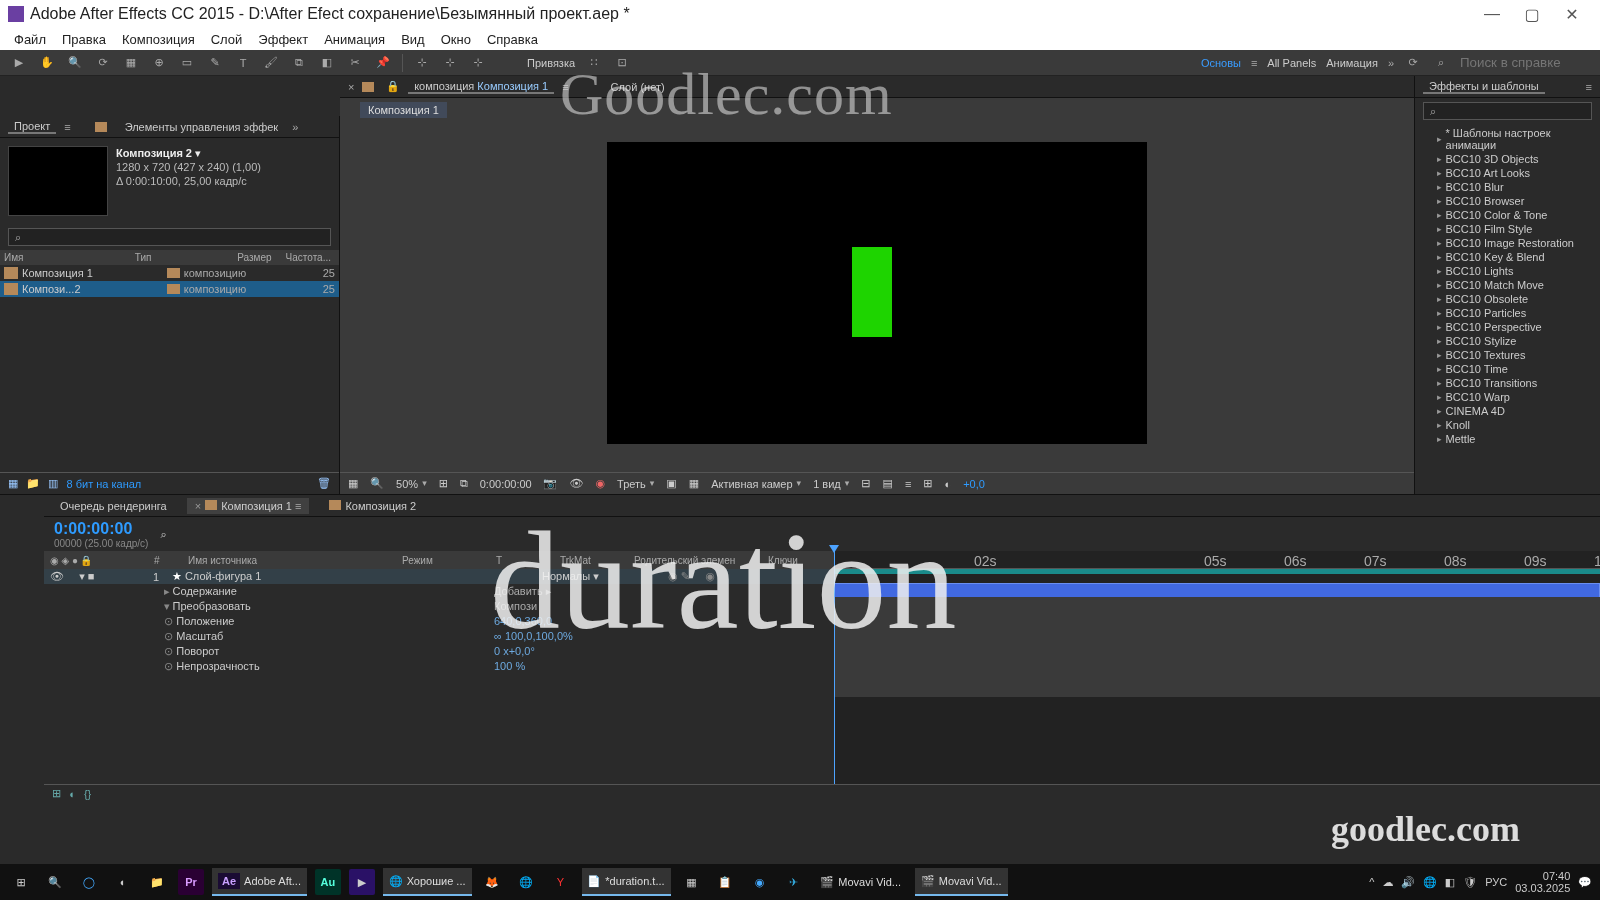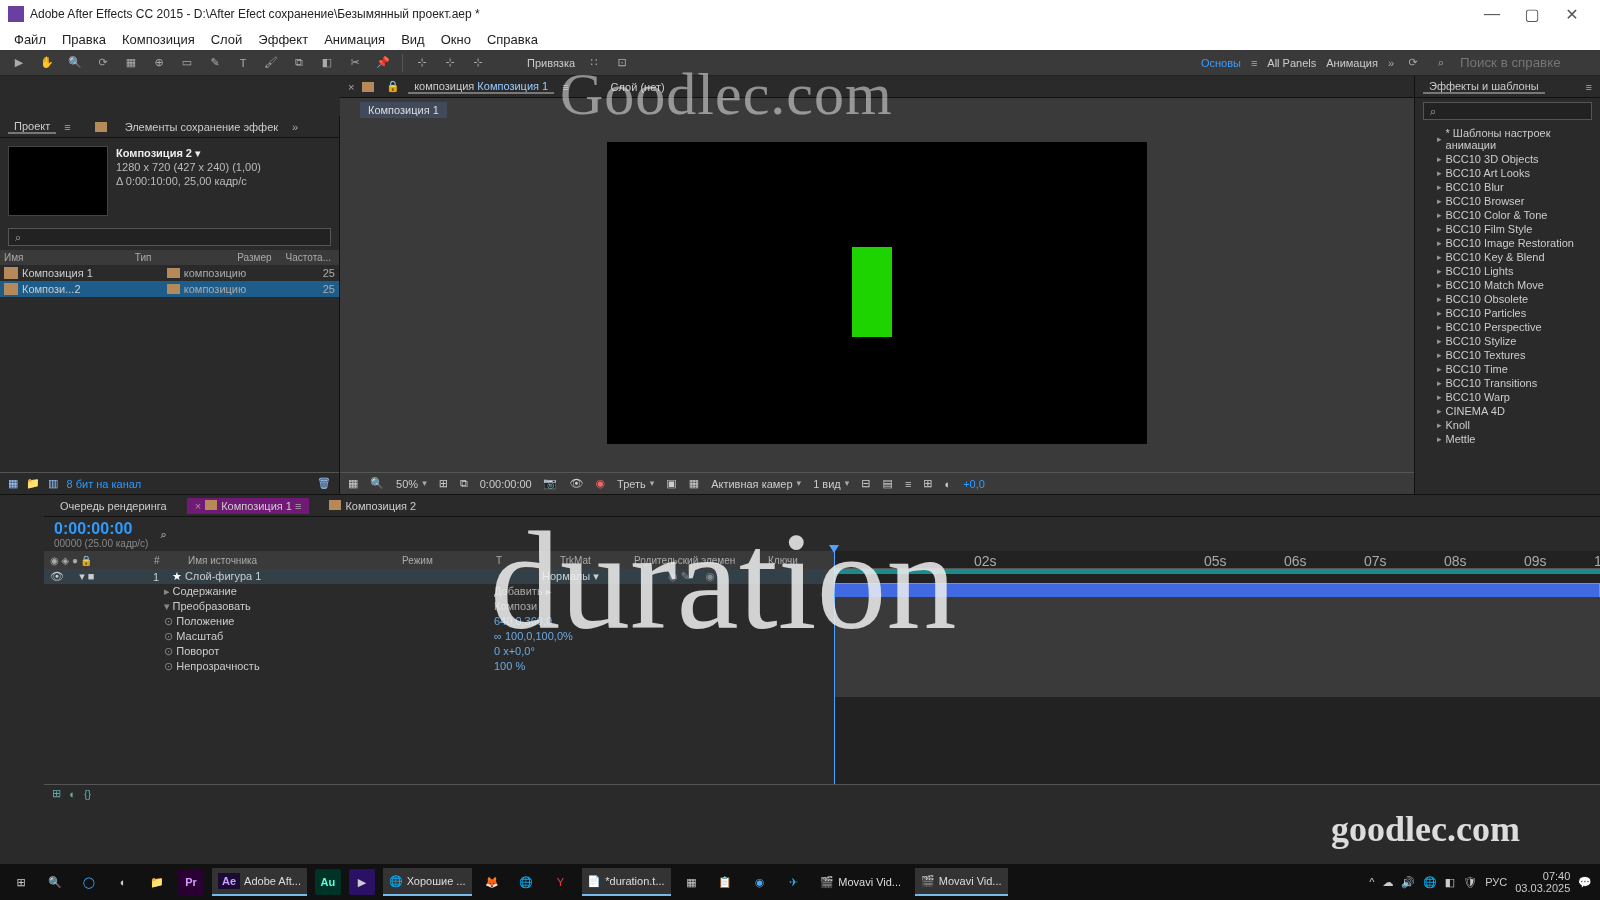--- a/index.html
+++ b/index.html
@@ -1,19 +1,19 @@
 <!DOCTYPE html>
 <html><head>
 <meta charset="utf-8">
 <style>
 * { margin: 0; padding: 0; box-sizing: border-box; font-family: "Segoe UI", Tahoma, sans-serif; }
 body { background: #2a2a2a; color: #ccc; font-size: 11px; width: 1600px; height: 900px; overflow: hidden; position: relative; }
 .titlebar { height: 28px; background: #fff; color: #222; display: flex; align-items: center; padding: 0 8px; }
 .titlebar .app-ico { width: 16px; height: 16px; background: #6a3fa2; margin-right: 6px; }
-.titlebar .title { flex: 1; font-size: 12px; }
+.titlebar .title { flex: 1; font-size: 16px; }
 .titlebar .winbtn { width: 40px; text-align: center; font-size: 16px; color: #555; cursor: pointer; }
 .menubar { height: 22px; background: #fff; display: flex; align-items: center; gap: 16px; padding: 0 14px; color: #222; font-size: 13px; }
 .menubar span { cursor: pointer; }
 .toolbar { height: 26px; background: #3a3a3a; border-bottom: 1px solid #222; display: flex; align-items: center; padding: 0 10px; gap: 10px; }
 .toolbar .tico { width: 18px; height: 18px; color: #aaa; display: inline-flex; justify-content: center; align-items: center; cursor: pointer; }
 .toolbar .sep { width: 1px; height: 18px; background: #555; }
 .toolbar .spc { flex: 1; }
 .toolbar .wlabel { color: #ccc; cursor: pointer; }
 .toolbar .active { color: #3a9cff; }
 .content { display: flex; height: 418px; }
@@ -49,21 +49,21 @@
 .viewer-foot .dd { display: flex; gap: 4px; cursor: pointer; }
 .viewer-foot .dd::after { content: "▾"; font-size: 9px; color: #aaa; }
 .effects { width: 186px; background: #2a2a2a; border-left: 1px solid #111; display: flex; flex-direction: column; }
 .eff-search { margin: 4px 8px; height: 18px; background: #222; border: 1px solid #555; color: #aaa; padding: 2px 6px; }
 .eff-list { flex: 1; overflow: hidden; padding: 2px 22px; }
 .eff-item { display: flex; align-items: center; gap: 4px; padding: 1px 0; color: #ccc; cursor: pointer; }
 .eff-item::before { content: "▸"; font-size: 9px; color: #999; }
 .timeline { height: 308px; background: #2a2a2a; border-top: 1px solid #111; display: flex; flex-direction: column; padding-left: 44px; }
 .tl-tabs { height: 22px; display: flex; align-items: center; padding: 0 8px; gap: 12px; background: #2a2a2a; border-bottom: 1px solid #111; }
 .tl-tab { padding: 2px 8px; cursor: pointer; color: #ccc; }
-.tl-tab.act { background: #701a75; }
+.tl-tab.act { background: #404040; }
 .tl-tab .close { color: #999; margin-right: 4px; }
 .tl-head { height: 34px; display: flex; align-items: center; padding: 0 10px; gap: 12px; }
 .tl-time { color: #2e9bff; font-size: 16px; font-weight: bold; }
 .tl-sub { color: #888; font-size: 10px; }
 .tl-body { flex: 1; display: flex; }
 .tl-left { width: 790px; background: #2a2a2a; }
 .tl-right { flex: 1; background: #222; position: relative; }
 .tl-cols { height: 18px; background: #3a3a3a; display: flex; align-items: center; gap: 14px; padding: 0 6px; color: #aaa; font-size: 10px; }
 .tl-row { display: flex; padding: 1px 6px; align-items: center; gap: 6px; }
 .tl-row.layer { background: #334048; }
@@ -156,21 +156,21 @@
 </div>
 
 <div class="content">
 
   <div class="proj">
     <div class="panel-tabs">
       <span class="panel-tab act">Проект</span>
       <span class="panel-menu">≡</span>
       <span style="width:8px"></span>
       <span class="folder-ico"></span>
-      <span class="panel-tab">Элементы сохранение эффек</span>
+      <span class="panel-tab">Элементы управления эффек</span>
       <span class="panel-menu">»</span>
     </div>
     <div class="proj-head">
       <div class="proj-thumb"></div>
       <div class="proj-info">
         <div style="color:#eee"><b>Композиция 2</b> ▾</div>
         <div>1280 x 720  (427 x 240) (1,00)</div>
         <div>Δ 0:00:10:00, 25,00 кадр/с</div>
       </div>
     </div>

